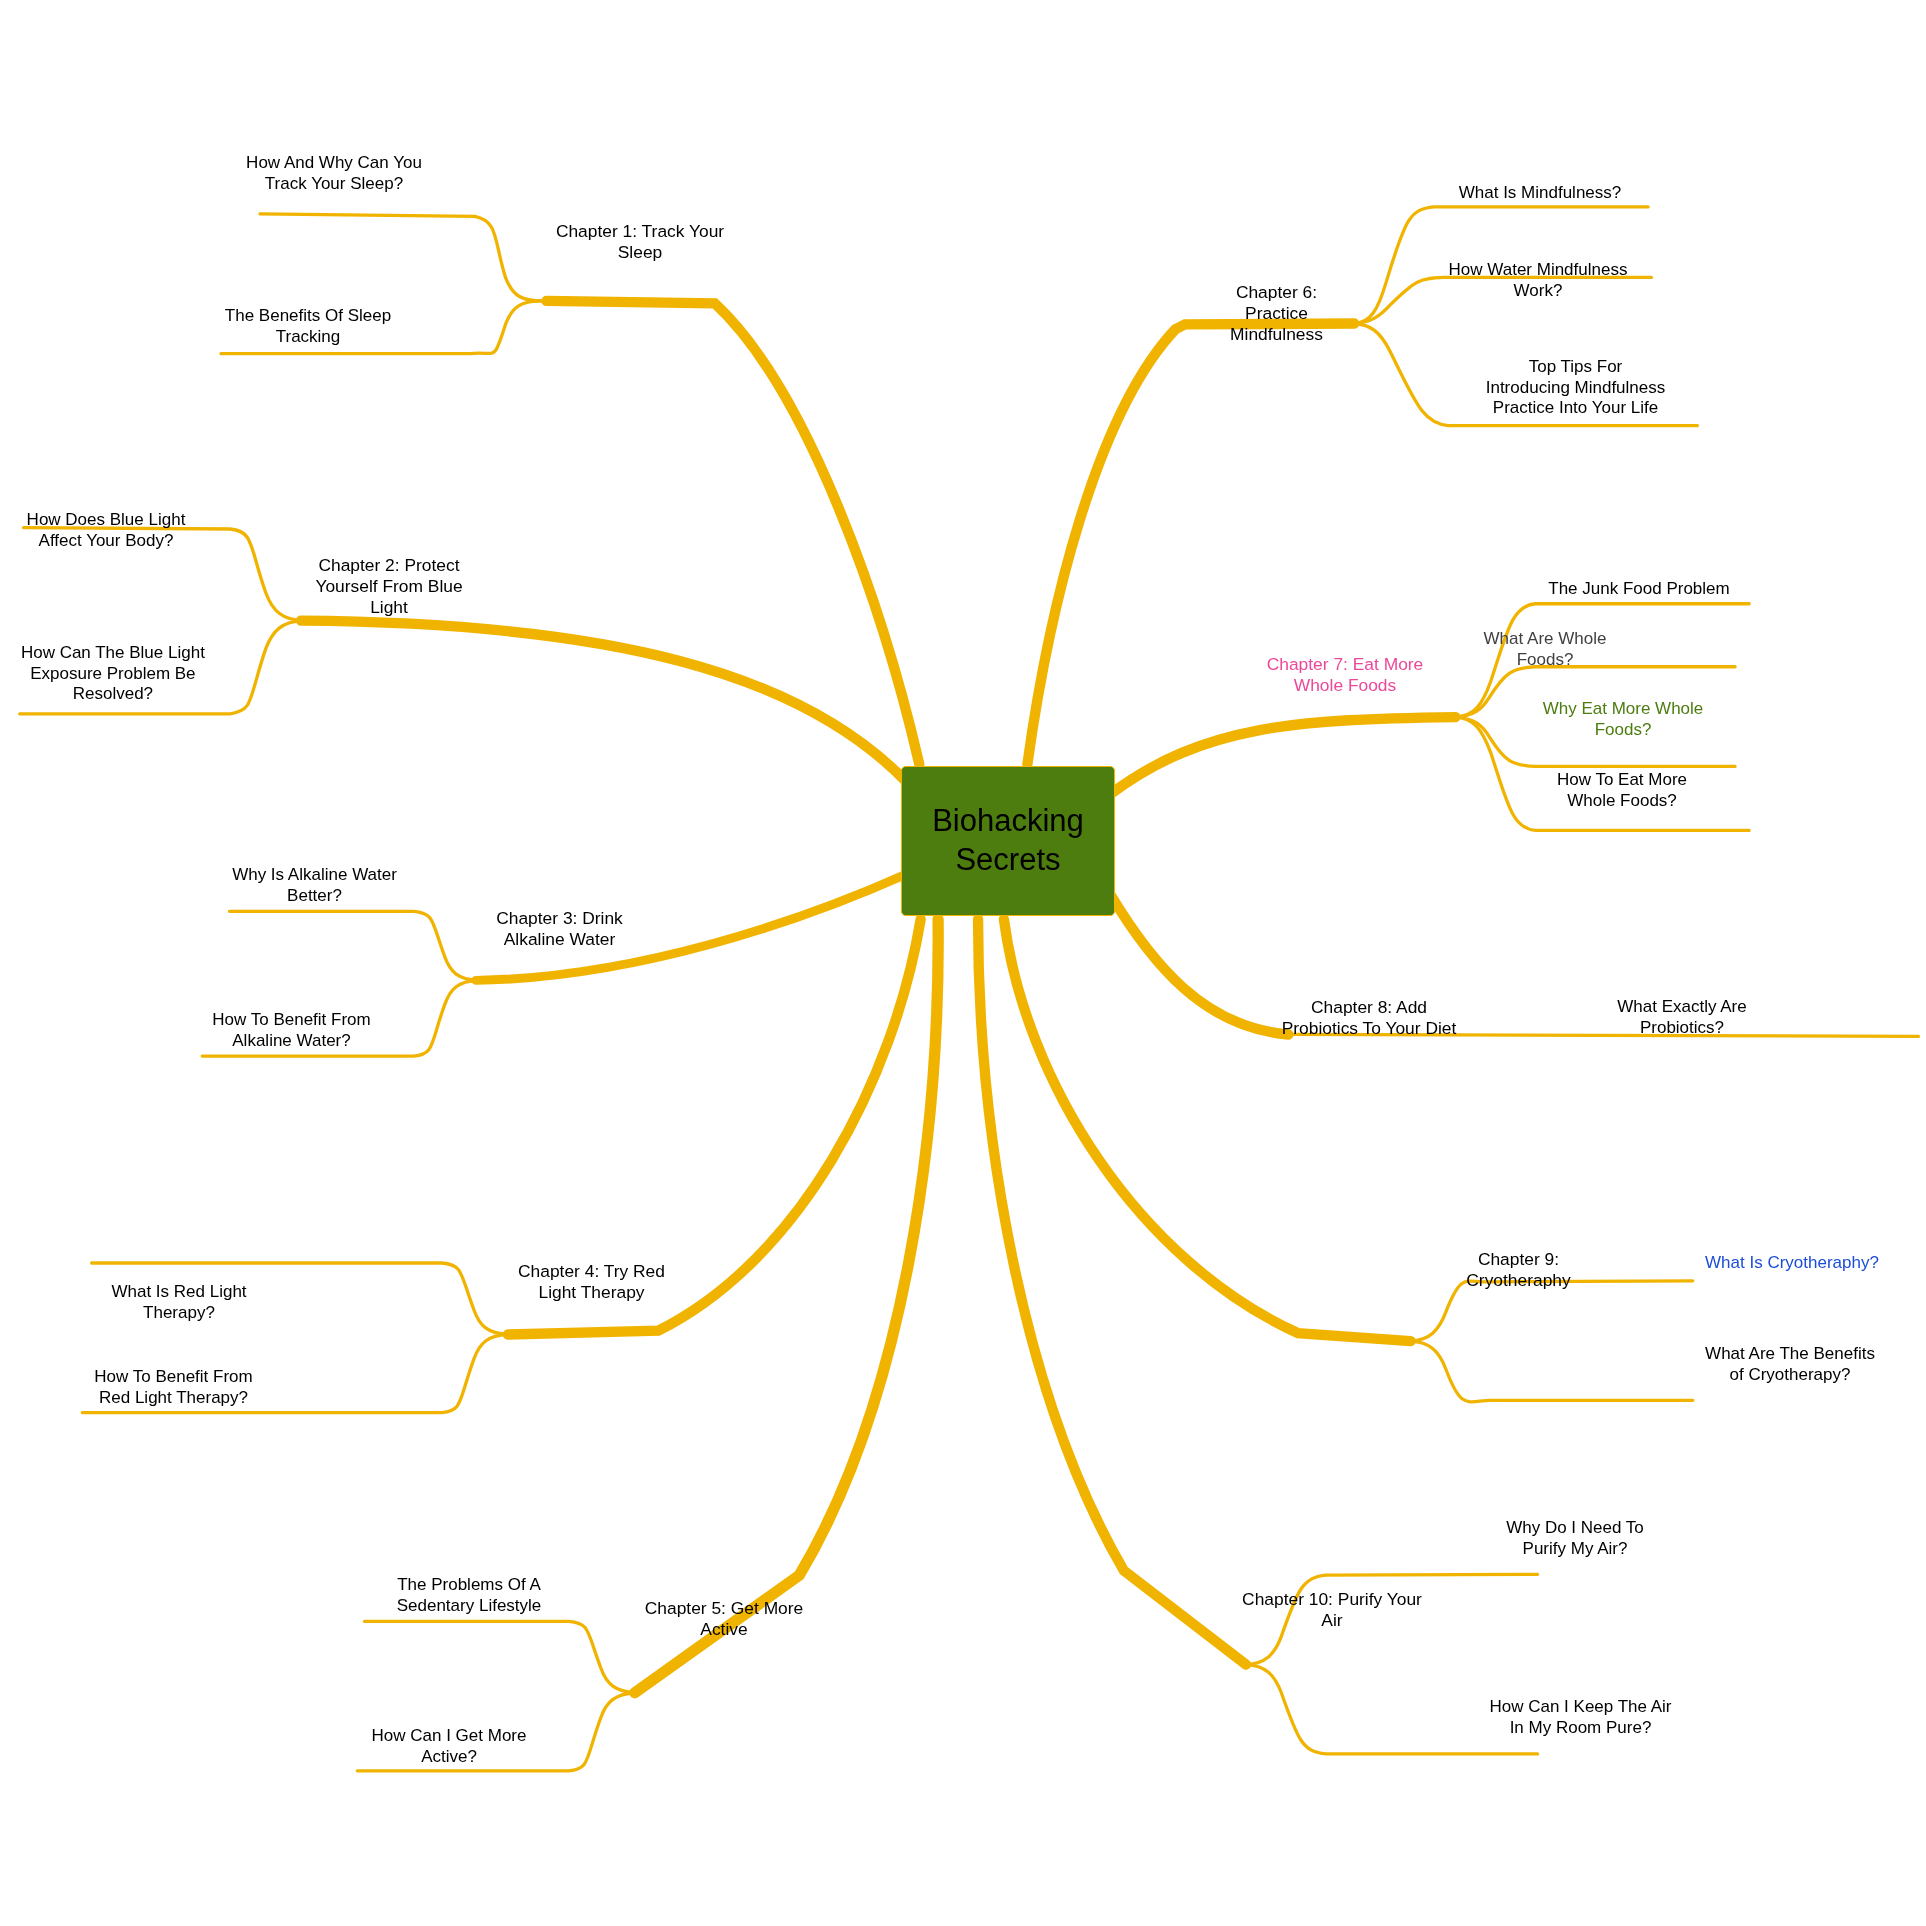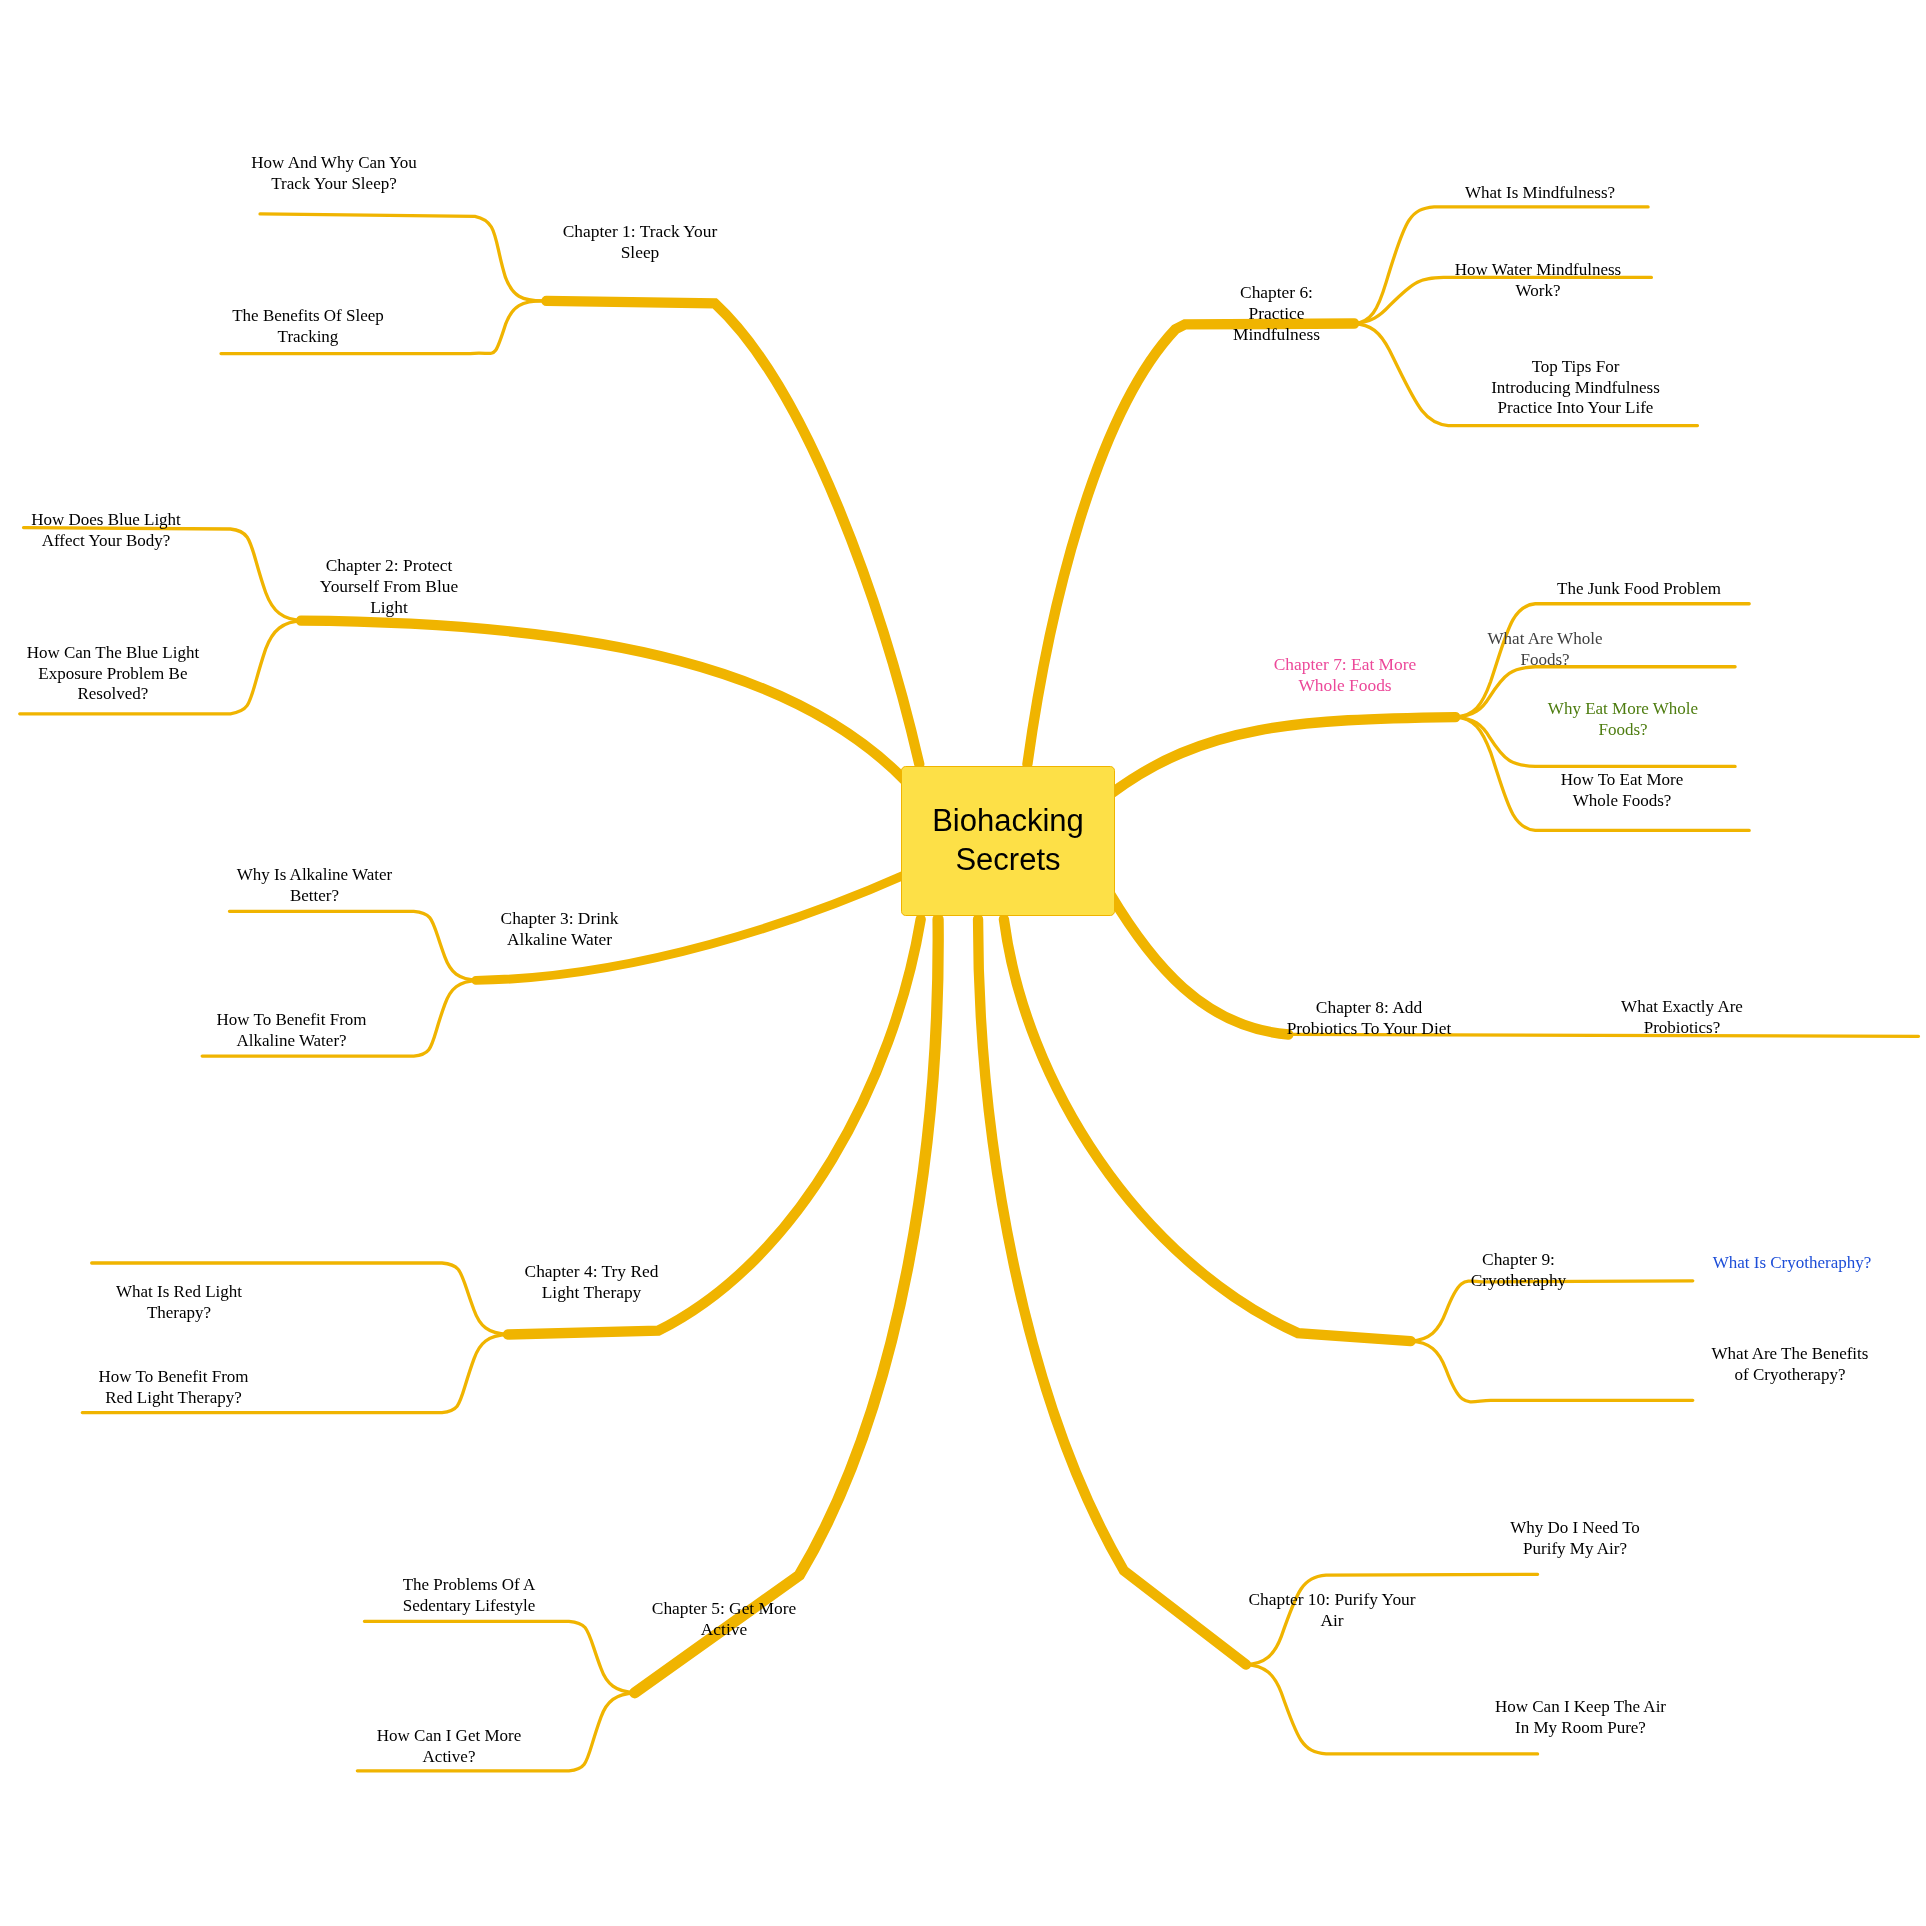--- a/index.html
+++ b/index.html
@@ -20,21 +20,21 @@
   }
   #branch-layer {
     position: absolute;
     left: 0;
     top: 0;
     width: 1926px;
     height: 1926px;
   }
   .node-label {
     position: absolute;
-    font-family: Liberation Serif, serif;
+    font-family: Liberation Sans, sans-serif;
     color: #000000;
     line-height: 1.22;
     white-space: pre-line;
     pointer-events: auto;
   }
   
   #central-node {
     position: absolute;
     left: 901px;
     top: 766px;
@@ -109,21 +109,21 @@
 
     <path fill="none" stroke="#F0B400" stroke-linecap="round" stroke-width="22" d="M 2135,1955 C 2180,2300 2420,2680 2760,2835 L 3000,2852"></path>
     <path fill="none" stroke="#F0B400" stroke-linecap="round" stroke-width="7" d="M 3000,2852 C 3040,2850 3060,2830 3075,2790 C 3110,2700 3120,2730 3170,2726 L 3600,2724"></path>
     <path fill="none" stroke="#F0B400" stroke-linecap="round" stroke-width="7" d="M 3000,2852 C 3040,2854 3060,2872 3075,2912 C 3108,3000 3120,2980 3170,2978 L 3600,2978"></path>
 
     <path fill="none" stroke="#F0B400" stroke-linecap="round" stroke-width="22" d="M 2080,1955 C 2080,2430 2180,2980 2390,3340 L 2650,3540"></path>
     <path fill="none" stroke="#F0B400" stroke-linecap="round" stroke-width="7" d="M 2650,3540 C 2690,3538 2710,3520 2725,3480 C 2760,3380 2770,3355 2820,3350 L 3270,3348"></path>
     <path fill="none" stroke="#F0B400" stroke-linecap="round" stroke-width="7" d="M 2650,3540 C 2690,3542 2710,3560 2725,3600 C 2760,3700 2770,3726 2820,3730 L 3270,3730"></path>
   </svg>
 
-  <div id="central-node" style="border-color: rgb(240, 180, 0); background: #fde047;">
+  <div id="central-node" style="border-color: rgb(240, 180, 0); background: #4d7c0f;">
     <div id="central-node-label" style="color: rgb(0, 0, 0);">Biohacking
 Secrets</div>
   </div>
 
   <div class="node-label chapter-label" style="left: 546px; top: 221px; width: 188px; color: rgb(0, 0, 0);">Chapter 1: Track Your
 Sleep</div>
   <div class="node-label topic-label" style="left: 226px; top: 153px; width: 216px; color: rgb(0, 0, 0);">How And Why Can You
 Track Your Sleep?</div>
   <div class="node-label topic-label" style="left: 200px; top: 306px; width: 216px; color: rgb(0, 0, 0);">The Benefits Of Sleep
 Tracking</div>

